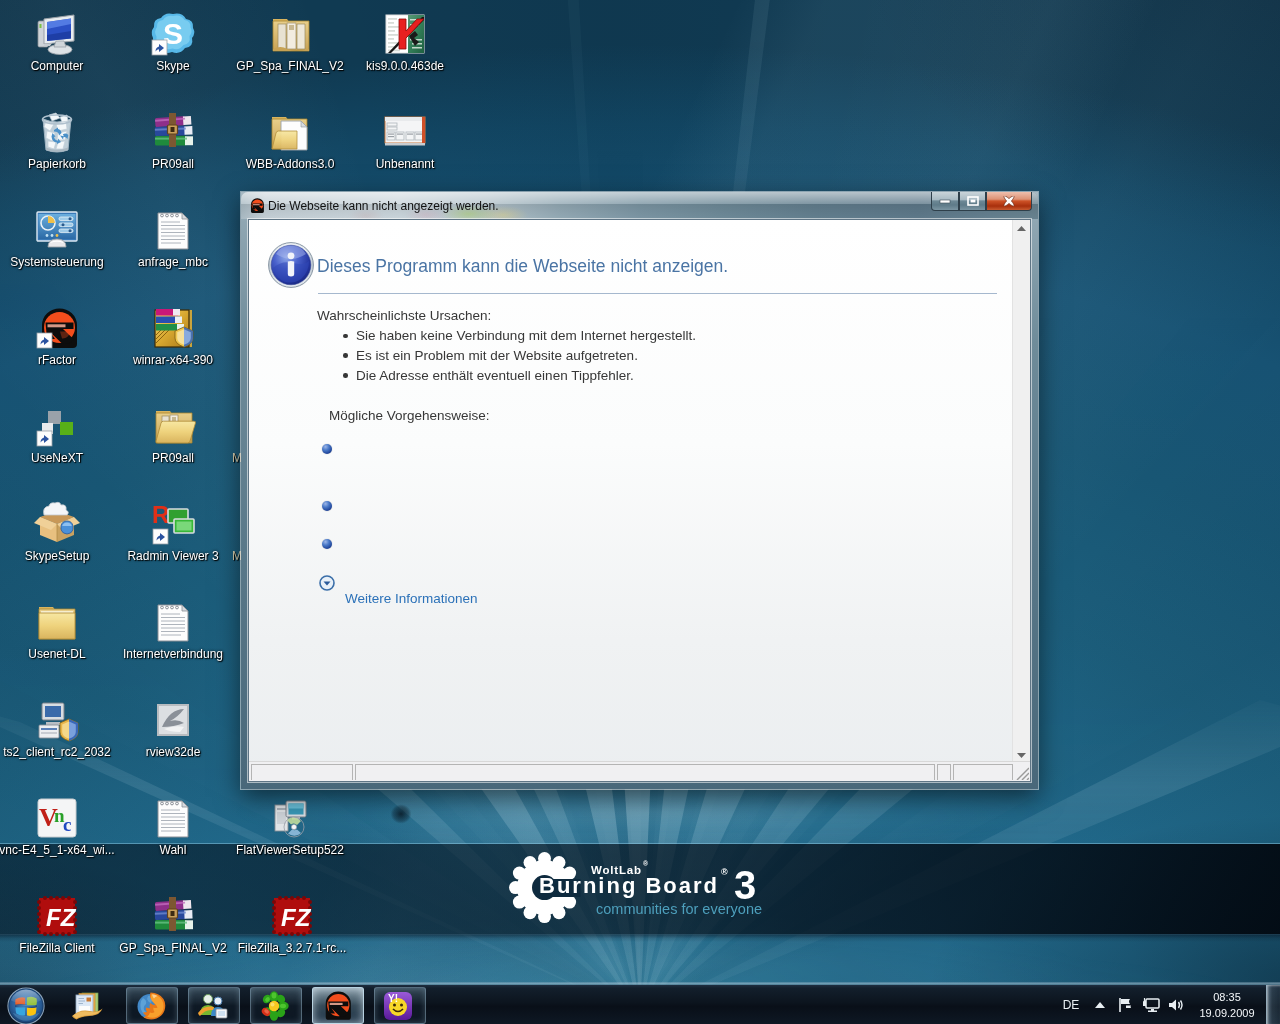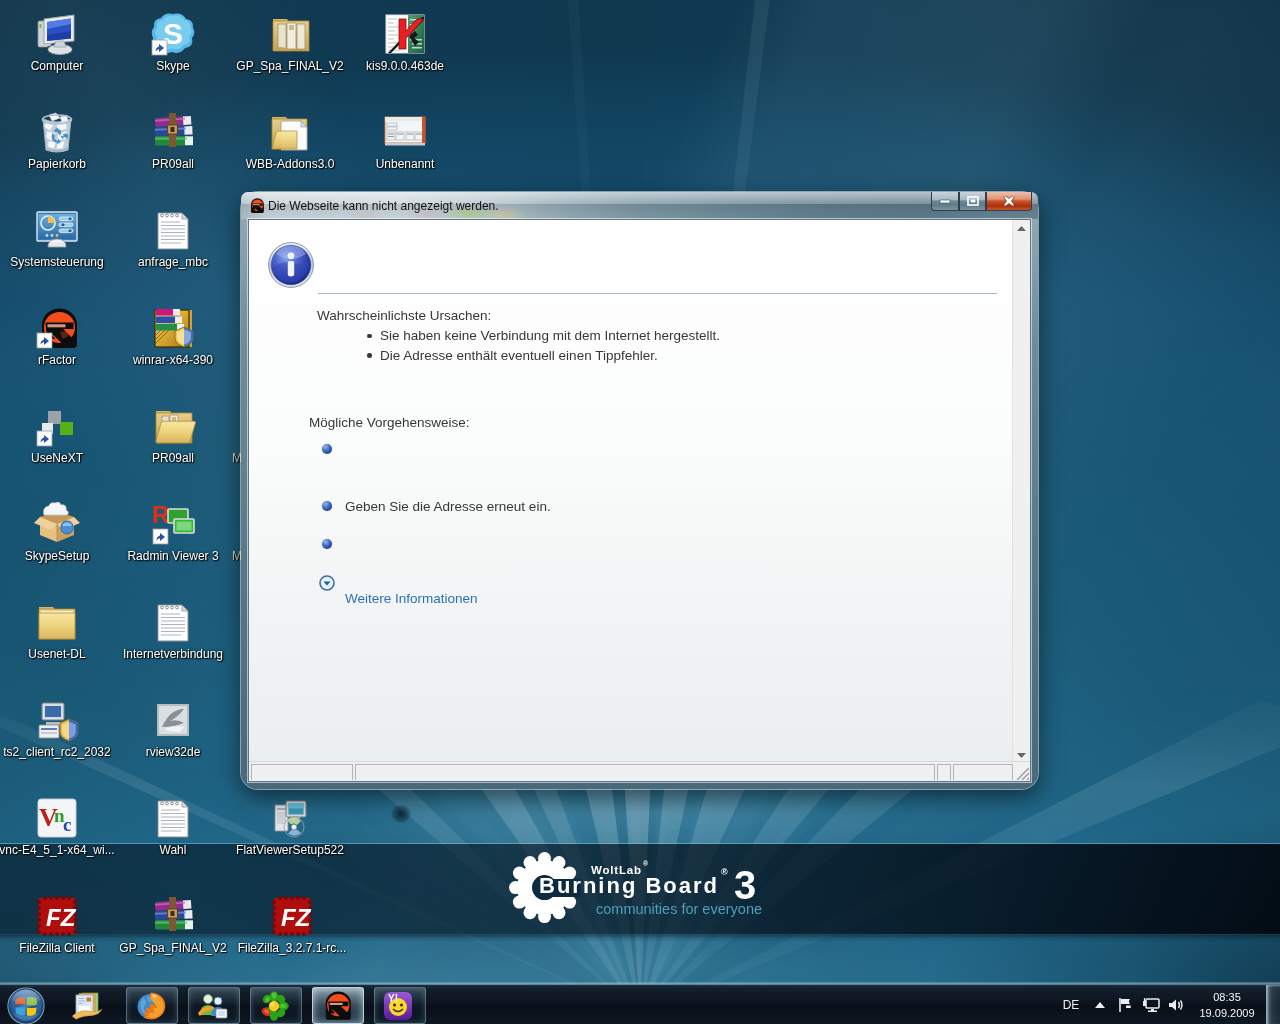--- a/index.html
+++ b/index.html
@@ -15,21 +15,21 @@
  radial-gradient(ellipse 420px 200px at -2% 97%, rgba(3,14,26,0.25), rgba(3,14,26,0) 70%);}
 .wedge1{position:absolute;inset:0;background:linear-gradient(115deg, rgba(255,255,255,0) 42%, rgba(180,220,235,0.07) 47%, rgba(180,220,235,0.07) 60%, rgba(255,255,255,0) 66%);}
 .wedge2{position:absolute;inset:0;background:conic-gradient(from 262deg at 640px 1010px, rgba(0,0,0,0) 0deg, rgba(200,235,248,0.05) 12deg, rgba(0,0,0,0) 22deg, rgba(2,22,38,0.07) 38deg, rgba(0,0,0,0) 52deg, rgba(200,235,248,0.06) 68deg, rgba(0,0,0,0) 80deg, rgba(2,22,38,0.06) 96deg, rgba(0,0,0,0) 110deg, rgba(200,235,248,0.05) 128deg, rgba(0,0,0,0) 142deg, rgba(2,22,38,0.06) 158deg, rgba(0,0,0,0) 172deg, rgba(0,0,0,0) 360deg);}
 #rays{position:absolute;left:0;top:0;}
 .band{position:absolute;left:0;top:844px;width:1280px;height:90px;background:linear-gradient(90deg, rgba(3,16,28,0.56) 0%, rgba(3,16,28,0.60) 38%, rgba(2,10,20,0.76) 70%, rgba(1,5,12,0.89) 100%);box-shadow:0 -1px 0 rgba(140,200,225,0.5), 0 1px 0 rgba(120,180,205,0.3);}
 
 .dico{position:absolute;width:120px;margin-left:-60px;text-align:center;color:#fff;}
 .dico svg{display:block;margin:0 auto;}
 .dlbl{font-size:12px;line-height:13px;margin-top:3px;text-shadow:1px 1px 1px #000,0 0 3px #000;white-space:nowrap;}
 
-#win{position:absolute;left:241px;top:192px;width:797px;height:597px;border-radius:17px;
+#win{position:absolute;left:241px;top:192px;width:797px;height:597px;border-radius:0;
  background:linear-gradient(180deg,#a8bac4 0%, #8fa6b2 5%, #6f8c9a 25%, #597889 60%, #49687a 100%);
  box-shadow:0 0 0 1px rgba(255,255,255,0.5), 0 8px 24px rgba(0,0,0,0.55);}
 #titlebar{position:absolute;left:0;top:0;right:0;height:27px;border-radius:7px 7px 0 0;
  background:linear-gradient(90deg,#a9bac3 0%, #c3ced5 3%, #c9d4da 20%, #b2c1c9 31%, #93a9b4 40%, #7b95a3 50%, #6e8a98 60%, #627e8e 72%, #5d7889 85%, #647f8f 94%, #68828f 100%);
  overflow:hidden;}
 #titlebar .smudge{position:absolute;inset:0;background:
  radial-gradient(ellipse 40px 14px at 228px 22px, rgba(170,210,90,0.45), rgba(170,210,90,0) 70%),
  radial-gradient(ellipse 36px 13px at 262px 23px, rgba(235,215,120,0.4), rgba(235,215,120,0) 70%),
  radial-gradient(ellipse 30px 12px at 185px 23px, rgba(220,160,180,0.28), rgba(220,160,180,0) 70%),
  radial-gradient(ellipse 26px 12px at 125px 24px, rgba(200,150,150,0.22), rgba(200,150,150,0) 70%);}
@@ -42,23 +42,23 @@
 .wbtn.mx{width:27px;background:linear-gradient(180deg,#c9d4d9 0%,#a9bbc4 42%,#6d8895 50%,#5f7b89 72%,#7b95a2 100%);}
 .wbtn.cl{width:46px;border-radius:0 0 4px 0;background:linear-gradient(180deg,#eebfad 0%,#dd9275 40%,#cd5227 50%,#a82f0c 78%,#c75b31 100%);}
 .wbtn .glyph{position:absolute;left:0;top:0;right:0;bottom:0;display:flex;align-items:center;justify-content:center;}
 #content{position:absolute;left:7px;top:27px;width:783px;height:563px;background:linear-gradient(180deg,#ffffff 0%, #fbfcfc 40%, #f0f2f3 75%, #ebeef0 100%);border:1px solid #5f7585;box-sizing:border-box;box-shadow:0 0 0 1px rgba(255,255,255,0.55);}
 
 .infoic{position:absolute;left:19px;top:22px;}
 h1.head{position:absolute;left:68px;top:36px;margin:0;font-size:17.5px;font-weight:normal;color:#4a74a4;letter-spacing:0px;}
 .hline{position:absolute;left:69px;top:73px;width:679px;height:1px;background:#a5b8ce;}
 .sec1{position:absolute;left:68px;top:88px;font-size:13.5px;color:#373737;}
 .blist{position:absolute;left:107px;top:106px;font-size:13.5px;color:#373737;line-height:19.8px;}
-.blist div{position:relative;margin-left:24px;}
+.blist div{position:relative;}
 .blist .dot{position:absolute;left:-13px;top:7.5px;width:4.5px;height:4.5px;border-radius:50%;background:#373737;}
-.sec2{position:absolute;left:60px;top:188px;font-size:13.5px;color:#373737;margin-top:7px;}
+.sec2{position:absolute;left:80px;top:188px;font-size:13.5px;color:#373737;}
 .step{position:absolute;font-size:13.5px;color:#373737;line-height:19.5px;width:640px;}
 .sphere{position:absolute;width:10px;height:10px;border-radius:50%;background:radial-gradient(circle at 35% 28%, #9db6e8 0%, #4a7ac8 35%, #1b3f95 75%, #122a66 100%);box-shadow:0 0 1px rgba(0,0,0,0.4);}
 .morelink{position:absolute;left:96px;top:371px;font-size:13.5px;color:#2b71b8;}
 .moreic{position:absolute;left:69.5px;top:354.5px;}
 
 .sbar{position:absolute;right:0;top:0;width:17px;height:544px;background:#f0f0f0;border-left:1px solid #e2e2e2;}
 .sarr{position:absolute;left:0;width:17px;height:17px;display:flex;align-items:center;justify-content:center;}
 
 .statusbar{position:absolute;left:0;bottom:0;width:781px;height:19px;background:#f0f0f2;border-top:1px solid #d8d8d8;}
 .sbx{position:absolute;top:2px;height:16px;border:1px solid #b4b4b4;border-bottom:none;box-sizing:border-box;}
@@ -678,30 +678,31 @@
               <stop offset="1" stop-color="#e8edf2"></stop>
           </linearGradient>
         </defs>
         <circle cx="23" cy="23" r="22.4" fill="url(#iring)" stroke="#7a8a98" stroke-width="0.9"></circle>
         <circle cx="23" cy="23" r="19.8" fill="url(#iball)" stroke="#2a3a90" stroke-width="0.5"></circle>
         <path d="M5 26 Q14 18 25 21 Q36 24 41 19 Q41 30 33 37 Q26 42 17 40 Q8 36 5 26 Z" fill="#3248b8" opacity="0.55"></path>
         <path d="M23 3.8 Q34 3.8 38 12 Q30 17 23 17 Q16 17 8 12 Q12 3.8 23 3.8 Z" fill="#aab8ee" opacity="0.5"></path>
         <circle cx="23" cy="13.8" r="3.4" fill="#f2f4fa"></circle>
         <path d="M19.8 19.5 Q23 18.5 26.2 19.5 L26.2 32 Q26.2 34.5 23 34.5 Q19.8 34.5 19.8 32 Z" fill="#f2f4fa"></path>
       </svg>
+      <h1 class="head">Dieses Programm kann die Webseite nicht anzeigen.</h1>
       <div class="hline"></div>
       <div class="sec1">Wahrscheinlichste Ursachen:</div>
       <div class="blist">
         <div><span class="dot"></span>Sie haben keine Verbindung mit dem Internet hergestellt.</div>
+        <div><span class="dot"></span>Es ist ein Problem mit der Website aufgetreten.</div>
         <div><span class="dot"></span>Die Adresse enthält eventuell einen Tippfehler.</div>
       </div>
       <div class="sec2">Mögliche Vorgehensweise:</div>
       <div class="sphere" style="left:73px;top:224px;"></div>
       <div class="sphere" style="left:73px;top:281px;"></div>
-      <div class="step" style="left:96px;top:277px;">Geben Sie die Adresse erneut ein.</div>
       <div class="sphere" style="left:73px;top:319px;"></div>
       <svg class="moreic" width="16" height="16" viewBox="0 0 16 16">
           <circle cx="8" cy="8" r="7" fill="#e8f0f8" stroke="#3a6ea8" stroke-width="1.6"></circle>
           <path d="M4.5 6.5 L11.5 6.5 L8 10.5 Z" fill="#2a5a9a"></path>
         </svg>
       <div class="morelink">Weitere Informationen</div>
       <div class="sbar">
         <div class="sarr" style="top:0;">
             <svg width="9" height="5">
               <path d="M0 5 L4.5 0 L9 5 Z" fill="#666"></path>

